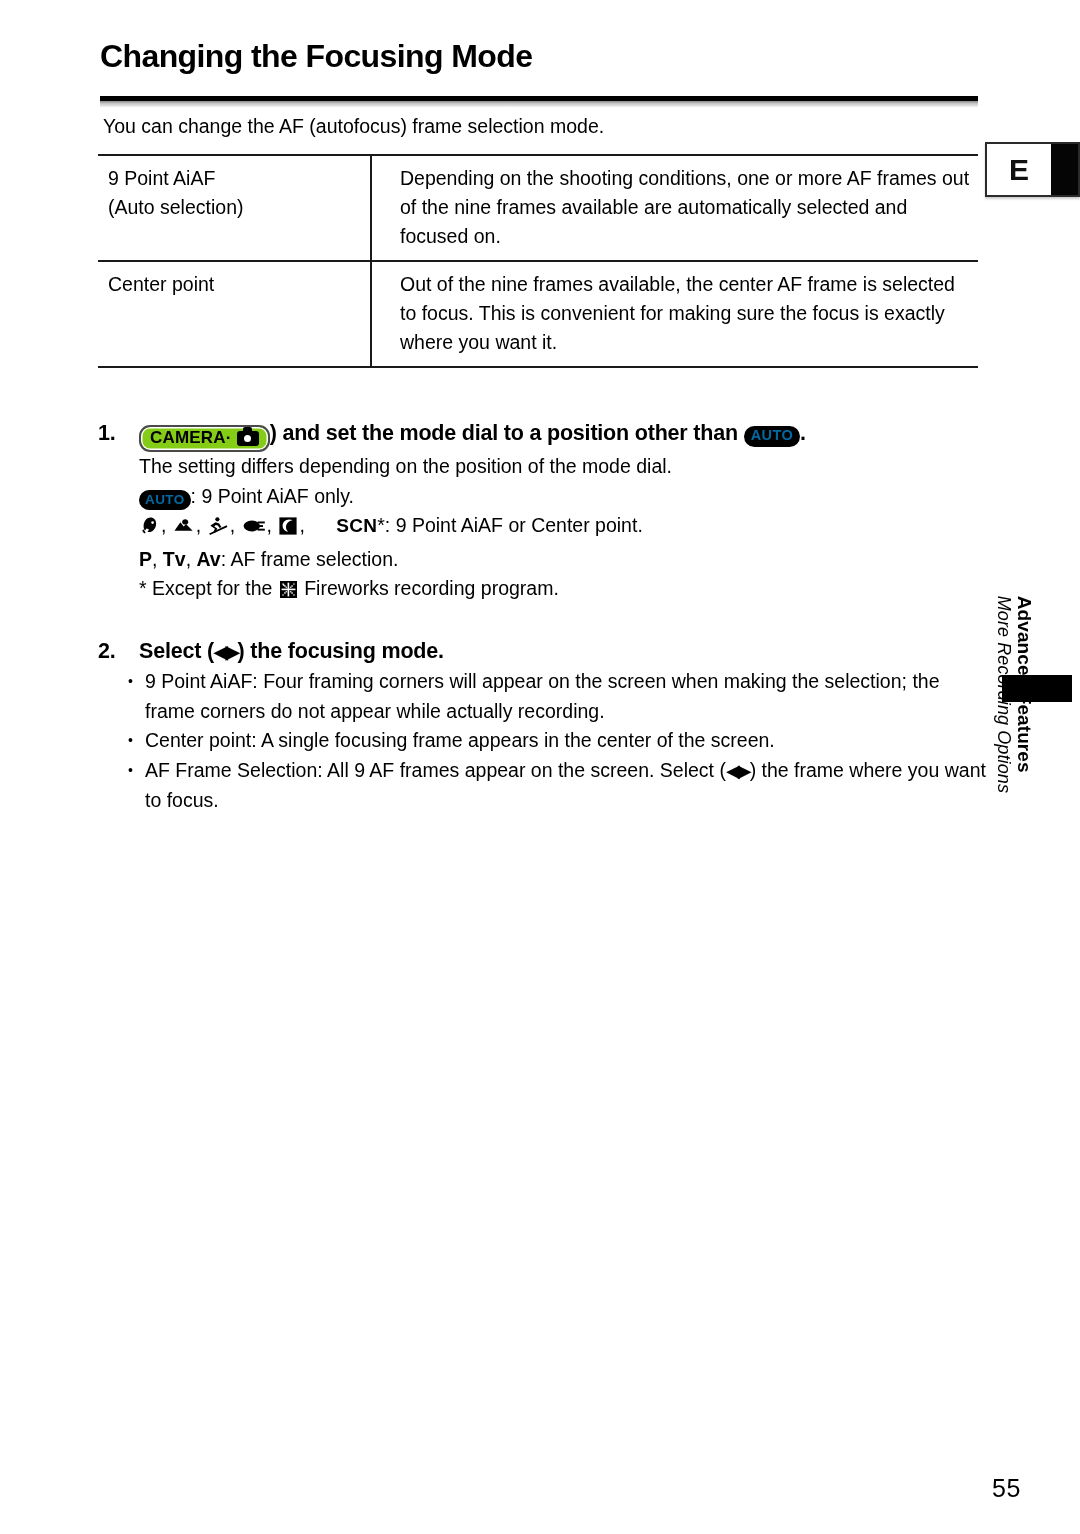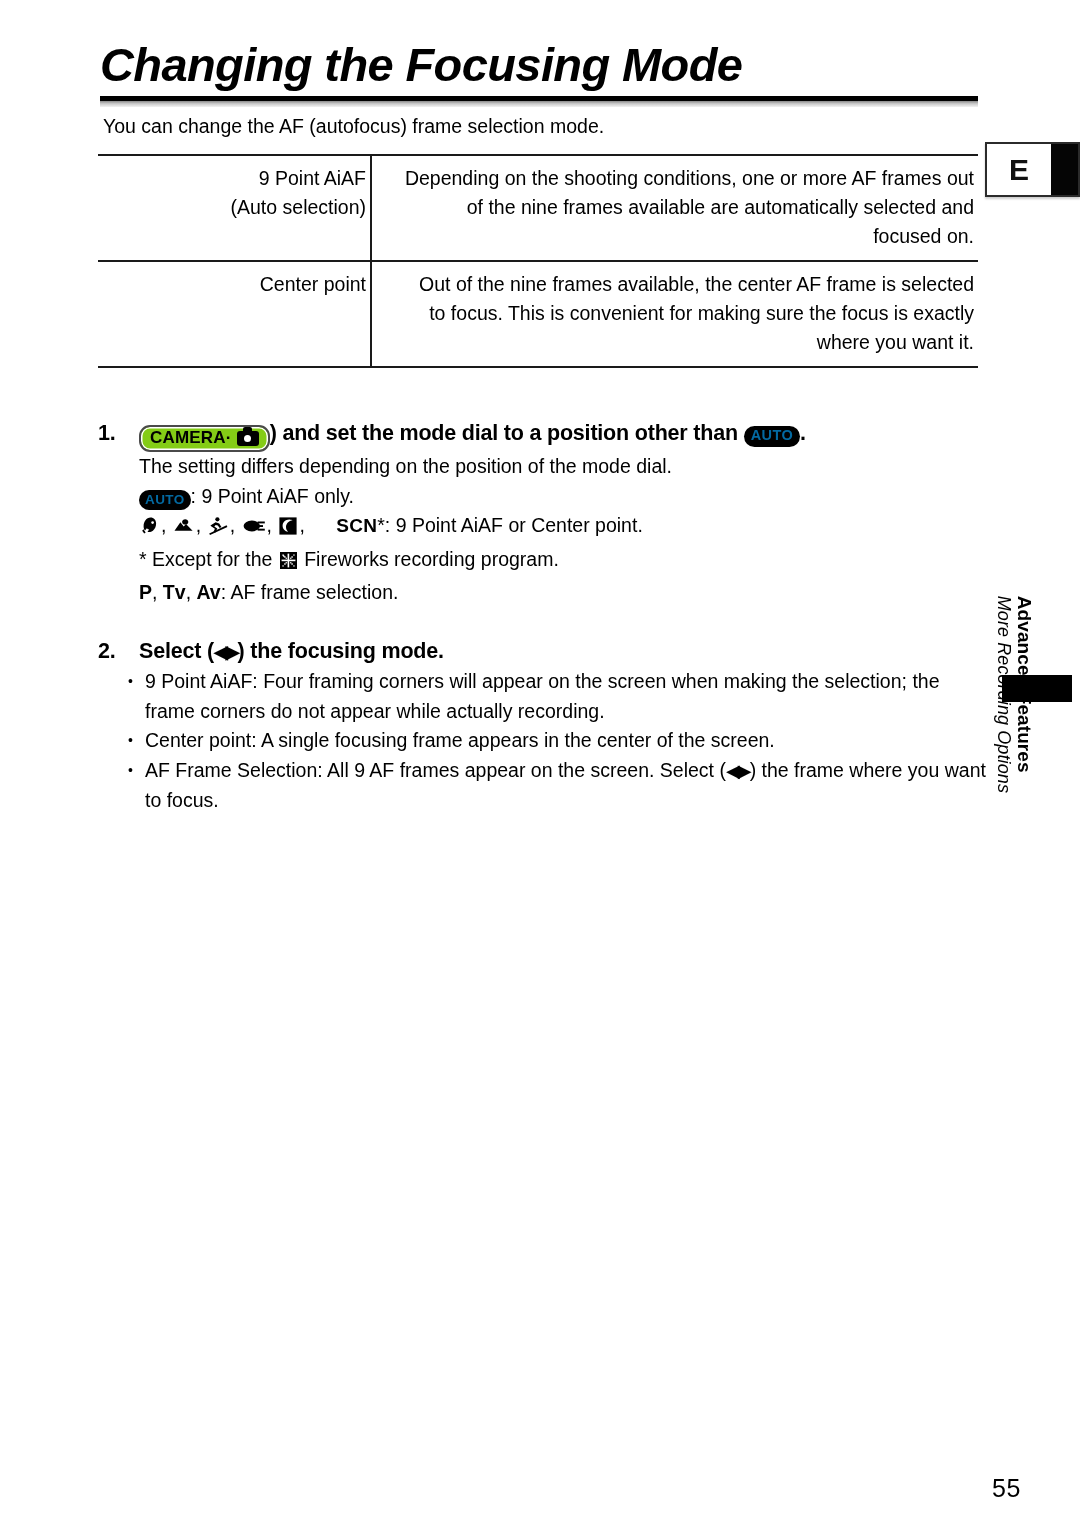--- a/index.html
+++ b/index.html
@@ -23,22 +23,21 @@
   }
 
   
   .title {
     position: absolute;
     left: 100px;
     top: 40px;
     width: 880px;
     font-family: "Liberation Sans", sans-serif;
     font-weight: bold;
-    font-style: italic;
-    font-size: 47px;
+    font-size: 32px;
     letter-spacing: -0.6px;
     line-height: 1.05;
     color: #000;
   }
   .title-rule {
     position: absolute;
     left: 100px;
     top: 96px;
     width: 878px;
     height: 5px;
@@ -100,21 +99,20 @@
     top: 154px;
     width: 880px;
     border-collapse: collapse;
     table-layout: fixed;
   }
   .tbl td {
     vertical-align: top;
     font-size: 19.5px;
     line-height: 29px;
     padding: 8px 4px 9px 10px;
-    text-align: right;
   }
   .tbl .c1 { width: 258px; border-right: 2px solid #1a1a1a; }
   .tbl .c2 { padding-left: 28px; }
   .tbl tr { border-bottom: 2px solid #1a1a1a; }
   .tbl tr:first-child { border-top: 2px solid #1a1a1a; }
 
   
   .step {
     position: absolute;
     left: 98px;
@@ -346,20 +344,24 @@
             <rect x="15.6" y="12.7" width="7.2" height="1.9" fill="#000"></rect>
           </svg>
         </span><span>, </span>
         
         <span class="ic">
           <svg width="20" height="20" viewBox="0 0 20 20">
             <rect x="1.4" y="1.4" width="17.2" height="17.2" fill="#000"></rect>
             <path d="M14.7 4.2c-3.9.5-6.7 3.4-6.7 6.9 0 1.9.8 3.6 2.2 4.8-3.2-.4-5.6-3-5.6-6.1 0-3.4 2.9-6.2 6.6-6.2.6 0 1.1.2 3.5.6z" fill="#fff"></path>
           </svg>
         </span><span>, </span><span class="scn">SCN</span><span>*</span><span>: 9 Point AiAF or Center point.</span>
+      </div>
+
+      <div class="sub-line">
+        <span class="mode-letter">P</span><span>, </span><span class="mode-letter">Tv</span><span>, </span><span class="mode-letter">Av</span><span>: AF frame selection.</span>
       </div>
 
       <div class="sub-line">
         <span>* Except for the</span>
         <span class="ic">
           <svg width="19" height="19" viewBox="0 0 19 19">
             <rect x="1" y="1" width="17" height="17" fill="#000"></rect>
             <g fill="#fff">
               <rect x="8.6" y="2.6" width="1.6" height="13.8"></rect>
               <rect x="2.6" y="8.6" width="13.8" height="1.6"></rect>
@@ -375,24 +377,20 @@
               <rect x="14.3" y="14.3" width="1.3" height="1.3"></rect>
               <rect x="6.6" y="6.6" width="1.3" height="1.3"></rect>
               <rect x="11.1" y="6.6" width="1.3" height="1.3"></rect>
               <rect x="6.6" y="11.1" width="1.3" height="1.3"></rect>
               <rect x="11.1" y="11.1" width="1.3" height="1.3"></rect>
             </g>
           </svg>
         </span>
         <span>Fireworks recording program.</span>
       </div>
-
-      <div class="sub-line">
-        <span class="mode-letter">P</span><span>, </span><span class="mode-letter">Tv</span><span>, </span><span class="mode-letter">Av</span><span>: AF frame selection.</span>
-      </div>
     </div>
   </div>
 
   <div class="step" style="top:636px;">
     <div class="step-head">
       <span class="step-num">2.</span>
       <span class="step-head-txt"><span>Select (</span><span class="arrows">◀▶</span><span>) the focusing mode.</span></span>
     </div>
 
     <div class="bullets">

